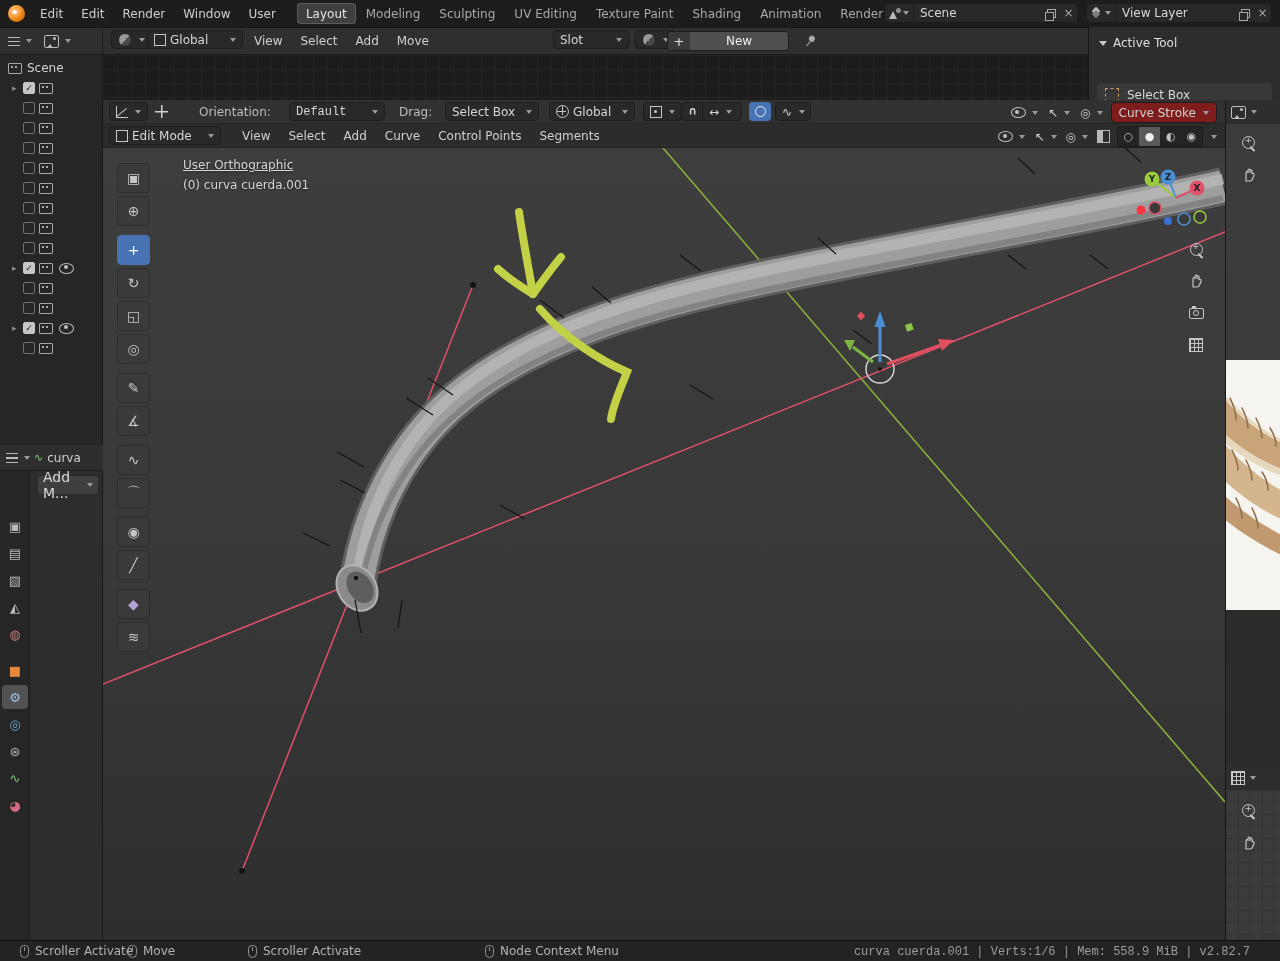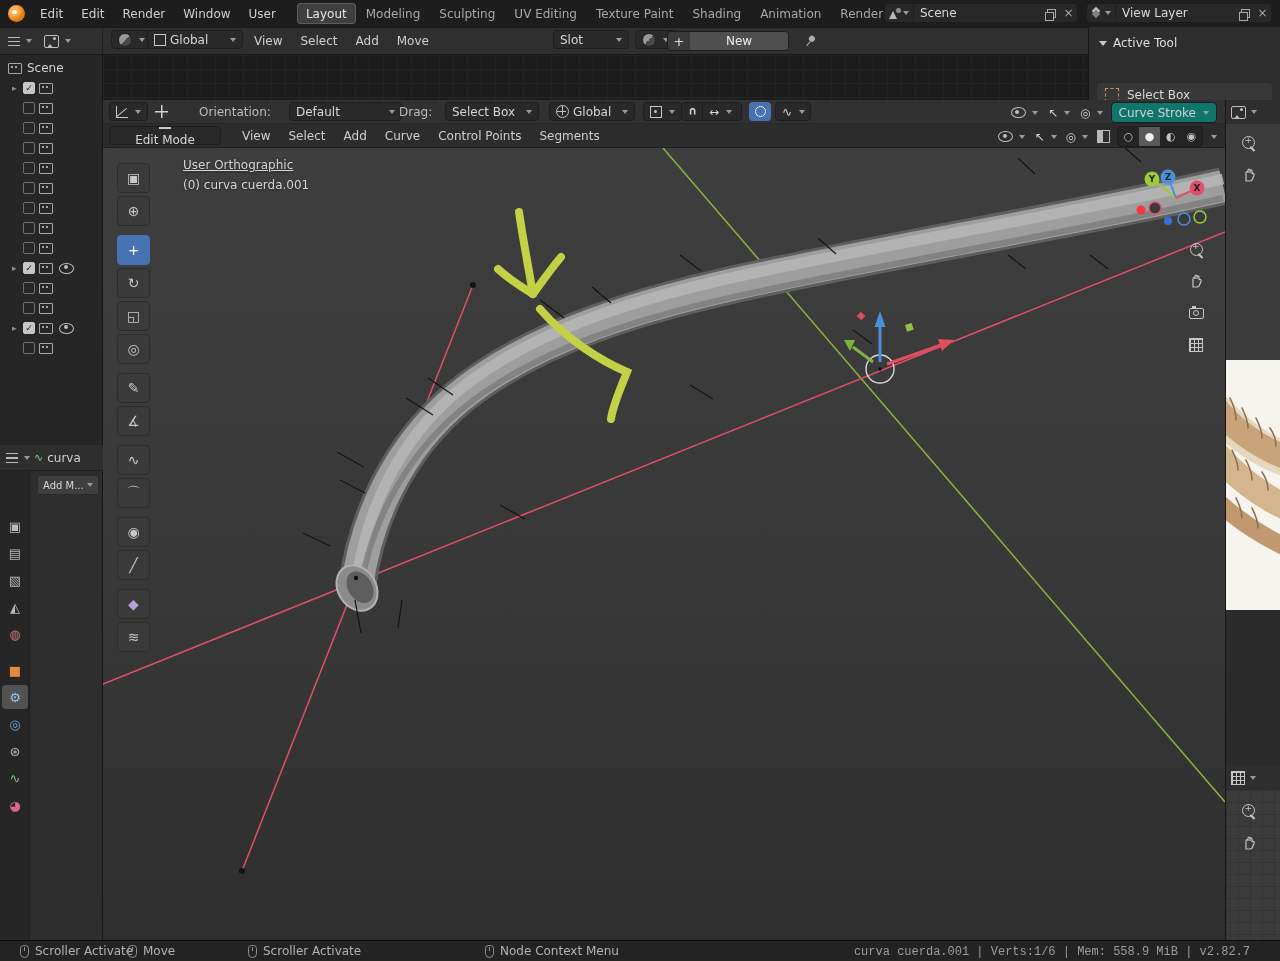--- a/index.html
+++ b/index.html
@@ -6,21 +6,21 @@
   #app{position:relative;width:1280px;height:961px;background:#1d1d1d;
        font-family:"DejaVu Sans","Liberation Sans",sans-serif;font-size:12px;color:#d0d0d0;
        overflow:hidden;user-select:none;}
   
   .caret{display:inline-block;width:0;height:0;border-left:3.5px solid transparent;
          border-right:3.5px solid transparent;border-top:4px solid #9a9a9a;margin-left:3px;}
   .menu-item{display:flex;align-items:center;padding:0 9px;color:#cfcfcf;height:100%;}
   .w{position:absolute;top:2px;height:19px;display:flex;align-items:center;gap:4px;
      background:#292929;border:1px solid #1d1d1d;border-radius:4px;padding:0 6px;
      box-sizing:border-box;color:#d6d6d6;white-space:nowrap;}
-  .wst{display:flex;align-items:center;gap:4px;background:#0f766e;border:1px solid #1d1d1d;
+  .wst{display:flex;align-items:center;gap:4px;background:#7f1d1d;border:1px solid #1d1d1d;
        border-radius:4px;height:19px;padding:0 7px;white-space:nowrap;}
   .wi{display:flex;align-items:center;gap:3px;height:19px;padding:0 2px;}
   .hlabel{position:absolute;top:0;height:24px;display:flex;align-items:center;color:#bdbdbd;}
   .flex1{flex:1;}
   
   #topbar{position:absolute;left:0;top:0;width:1280px;height:27px;display:flex;align-items:center;background:#1d1d1d;}
   .blogo{width:17px;height:17px;margin:0 6px 0 8px;border-radius:50%;
          background:radial-gradient(circle at 35% 35%,#ffb25e 0 25%,#e87d0d 60%,#c4660a);position:relative;}
   .blogo::after{content:'';position:absolute;left:4px;top:5px;width:5px;height:4px;border-radius:50%;background:#fff;}
   #topbar-menus{display:flex;height:100%;}
@@ -114,34 +114,34 @@
   .i-globe::after{content:'';position:absolute;left:0;top:4.5px;width:9px;height:1px;background:#c4c4c4;}
   .i-globe::before{content:'';position:absolute;left:4.5px;top:0;width:1px;height:9px;background:#c4c4c4;}
   .i-pivot{width:10px;height:10px;border:1px solid #c4c4c4;position:relative;display:inline-block;}
   .i-pivot::after{content:'';position:absolute;left:3px;top:3px;width:3px;height:3px;background:#c4c4c4;border-radius:50%;}
   .i-editbox{width:10px;height:10px;border:1px solid #c8c8c8;display:inline-block;}
   .i-xray{width:11px;height:11px;border:1px solid #b8b8b8;background:linear-gradient(90deg,#b8b8b8 0 50%,transparent 50%);display:inline-block;}
   .i-ring{width:9px;height:9px;border:1.5px solid #e9f1fb;border-radius:50%;display:inline-block;}
   #vp-edd{left:6px;}
   #vp-moveic{position:absolute;left:52px;top:5px;}
   #lbl-orient{left:96px;}
-  #dd-orient{left:186px;width:113px;}
+  #dd-orient{left:186px;width:96px;font-family:Liberation Mono, monospace;}
   #lbl-drag{left:296px;}
   #dd-drag{left:342px;width:94px;}
   #dd-global{left:446px;width:86px;}
   #dd-pivot{left:540px;}
   #btn-magnet{position:absolute;left:578px;top:2px;width:22px;height:19px;display:flex;align-items:center;justify-content:center;
               background:#292929;border:1px solid #1d1d1d;border-radius:4px 0 0 4px;color:#d0d0d0;font-weight:bold;
               font-size:11px;box-sizing:border-box;}
   #dd-snapwith{left:599px;width:40px;border-radius:0 4px 4px 0;}
   #btn-prop{position:absolute;left:646px;top:2px;width:22px;height:19px;background:#4772b3;border-radius:4px;
             display:flex;align-items:center;justify-content:center;}
   #dd-falloff{left:672px;width:36px;}
   #vh1-right{position:absolute;right:8px;top:2px;display:flex;gap:6px;align-items:center;}
-  #dd-mode{left:6px;width:112px;flex-direction:column;}
+  #dd-mode{left:6px;width:112px;}
   #edit-menus{position:absolute;left:130px;top:0;height:24px;display:flex;align-items:center;}
   #vh2-right{position:absolute;right:8px;top:2px;display:flex;gap:5px;align-items:center;}
   .shgrp{display:flex;background:#242424;border:1px solid #1b1b1b;border-radius:4px;overflow:hidden;height:19px;align-items:stretch;}
   .shcell{width:21px;display:flex;align-items:center;justify-content:center;color:#c4c4c4;font-size:11px;}
   .shcell.act{background:#5a5a5a;color:#f0f0f0;}
   .vov{position:absolute;color:#d6d6d6;text-shadow:0 1px 2px rgba(0,0,0,.45);}
   #ovl1{left:80px;top:10px;text-decoration:underline;} #ovl2{left:80px;top:30px;}
   #vp-toolbar{position:absolute;left:14px;top:12px;width:34px;}
   .tbtn{width:33px;height:30px;margin-top:3px;background:#3a3a3a;border:1px solid #2d2d2d;border-radius:4px;
         display:flex;align-items:center;justify-content:center;color:#c6c6c6;font-size:14px;box-sizing:border-box;}
@@ -176,21 +176,21 @@
                 border-bottom:1px solid #1e1e1e;display:flex;align-items:center;gap:4px;padding-left:6px;box-sizing:border-box;}
   .i-sliders{width:12px;height:10px;background:repeating-linear-gradient(180deg,#b9b9b9 0 1.5px,transparent 1.5px 4.5px);display:inline-block;}
   .ctx-glyph{color:#7fc87f;font-size:11px;}
   #prop-tabs{position:absolute;left:0;top:26px;width:30px;height:469px;background:#262626;border-right:1px solid #1e1e1e;
              box-sizing:border-box;padding-top:40px;}
   .ptab{width:26px;height:24px;margin:3px 0 3px 2px;display:flex;align-items:center;justify-content:center;border-radius:4px;}
   .ptab.act{background:#525252;}
   .pglyph{font-size:13px;}
   #addmod{position:absolute;left:37px;top:30px;width:62px;height:20px;background:#3f3f3f;border:1px solid #2a2a2a;
           border-radius:3px;display:flex;align-items:center;justify-content:space-between;padding:0 5px;color:#d8d8d8;
-          font-size:10px;box-sizing:border-box;}
+          font-size:14px;box-sizing:border-box;}
   
   #statusbar{position:absolute;left:0;top:940px;width:1280px;height:21px;background:#232323;
              border-top:1px solid #0f0f0f;box-sizing:border-box;}
   .hint{position:absolute;top:3px;display:flex;align-items:center;gap:6px;color:#b2b2b2;}
   .mouseico{width:9px;height:13px;border:1px solid #8f8f8f;border-radius:4px 4px 5px 5px;position:relative;display:inline-block;box-sizing:border-box;}
   .mouseico::after{content:'';position:absolute;left:3px;top:1.5px;width:1px;height:4px;background:#8f8f8f;}
   #status-info{position:absolute;right:30px;top:4px;color:#9c9c9c;font-family:Liberation Mono, monospace;}
 </style>
 </head>
 <body>

